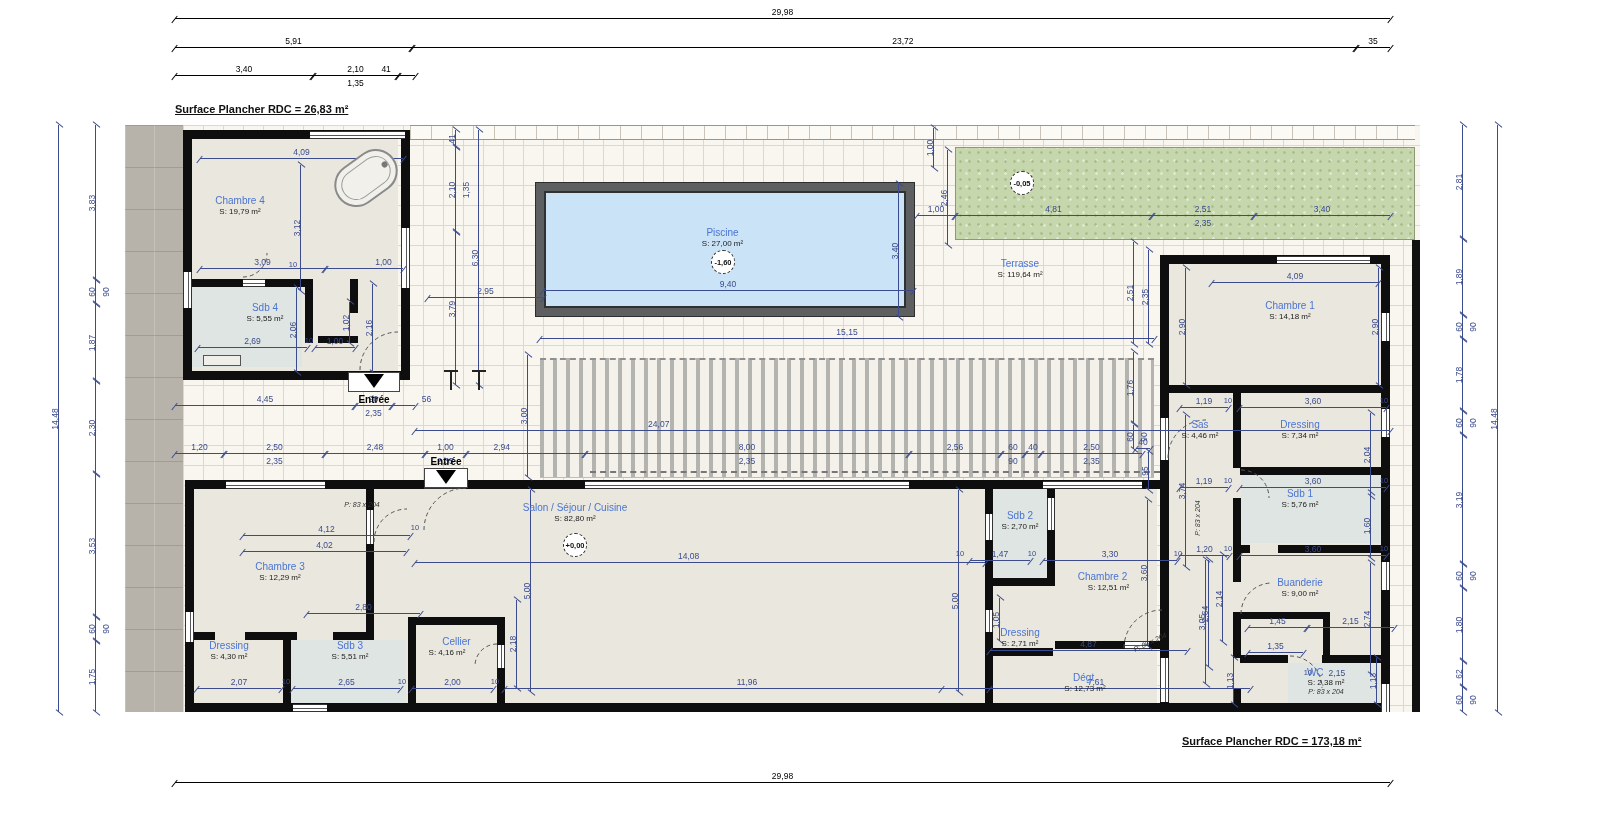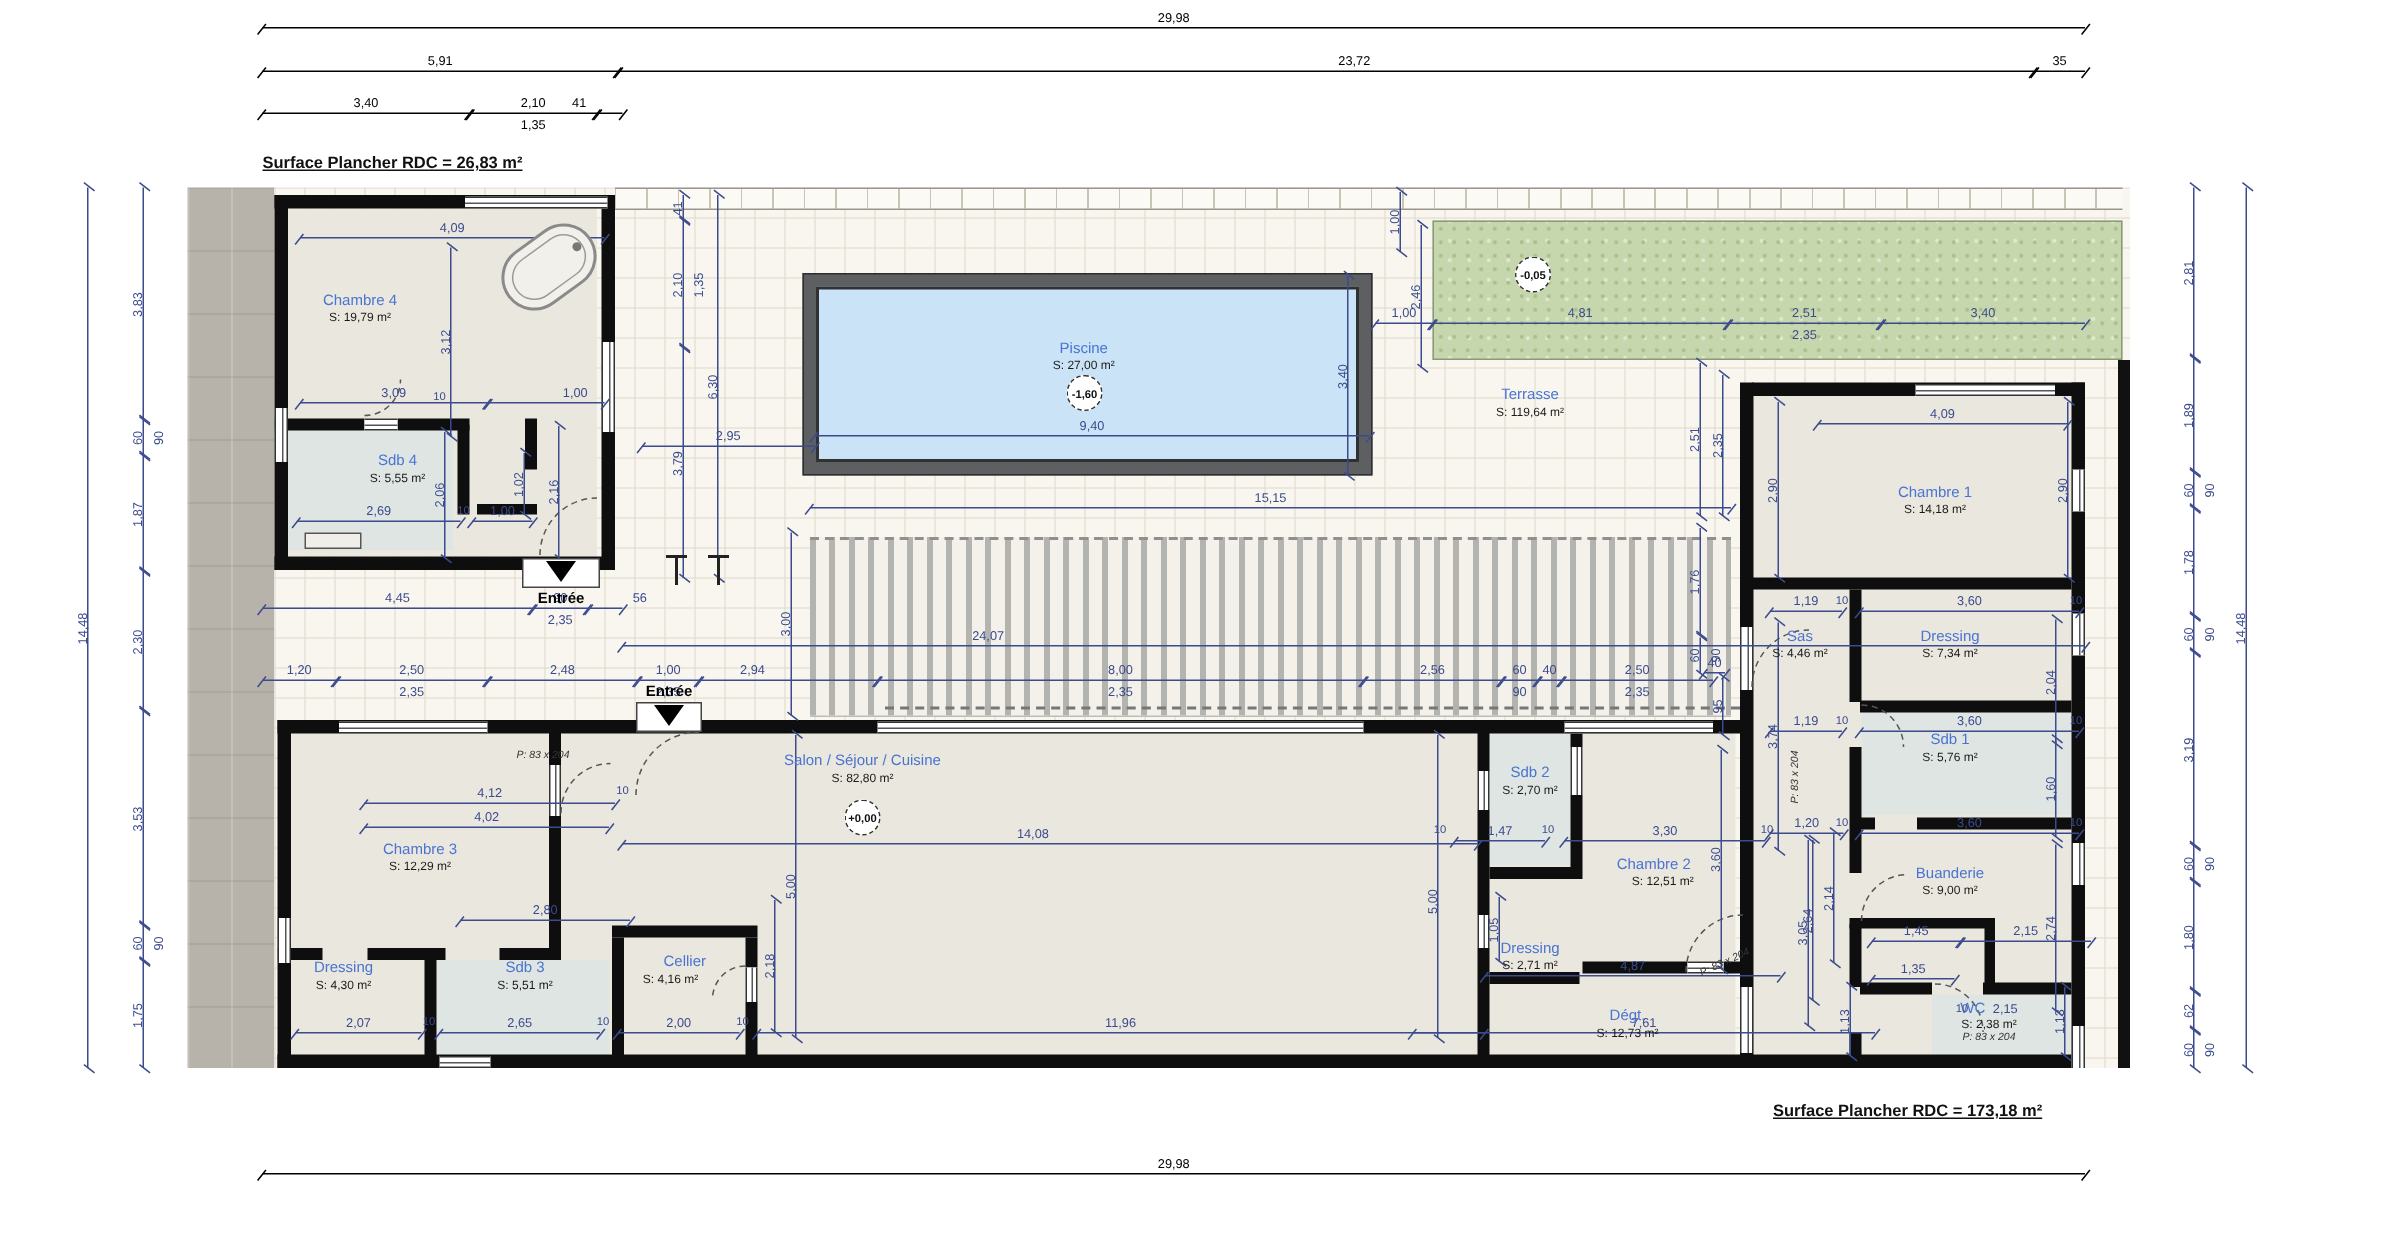--- a/index.html
+++ b/index.html
@@ -778,21 +778,21 @@
           <div class="rname" style="position: relative;">Piscine</div>
         </div>
         <div class="rarea" style="position: relative;">S: 27,00 m²</div>
       </div>
       <div class="room" style="left: 960px; top: 254px; width: 120px; height: 30px;">
         <div class="rrow" style="position: relative;">
           <div class="rname" style="position: relative;">Terrasse</div>
         </div>
         <div class="rarea" style="position: relative;">S: 119,64 m²</div>
       </div>
-      <div class="room" style="left: 1230px; top: 317px; width: 120px; height: 34px;">
+      <div class="room" style="left: 1230px; top: 294px; width: 120px; height: 34px;">
         <div class="rrow" style="position: relative;">
           <div class="rname" style="position: relative;">Chambre 1</div>
         </div>
         <div class="rarea" style="position: relative;">S: 14,18 m²</div>
       </div>
       <div class="room" style="left: 1168px; top: 414px; width: 64px; height: 32px;">
         <div class="rrow" style="position: relative;">
           <div class="rname" style="position: relative;">Sas</div>
         </div>
         <div class="rarea" style="position: relative;">S: 4,46 m²</div>

